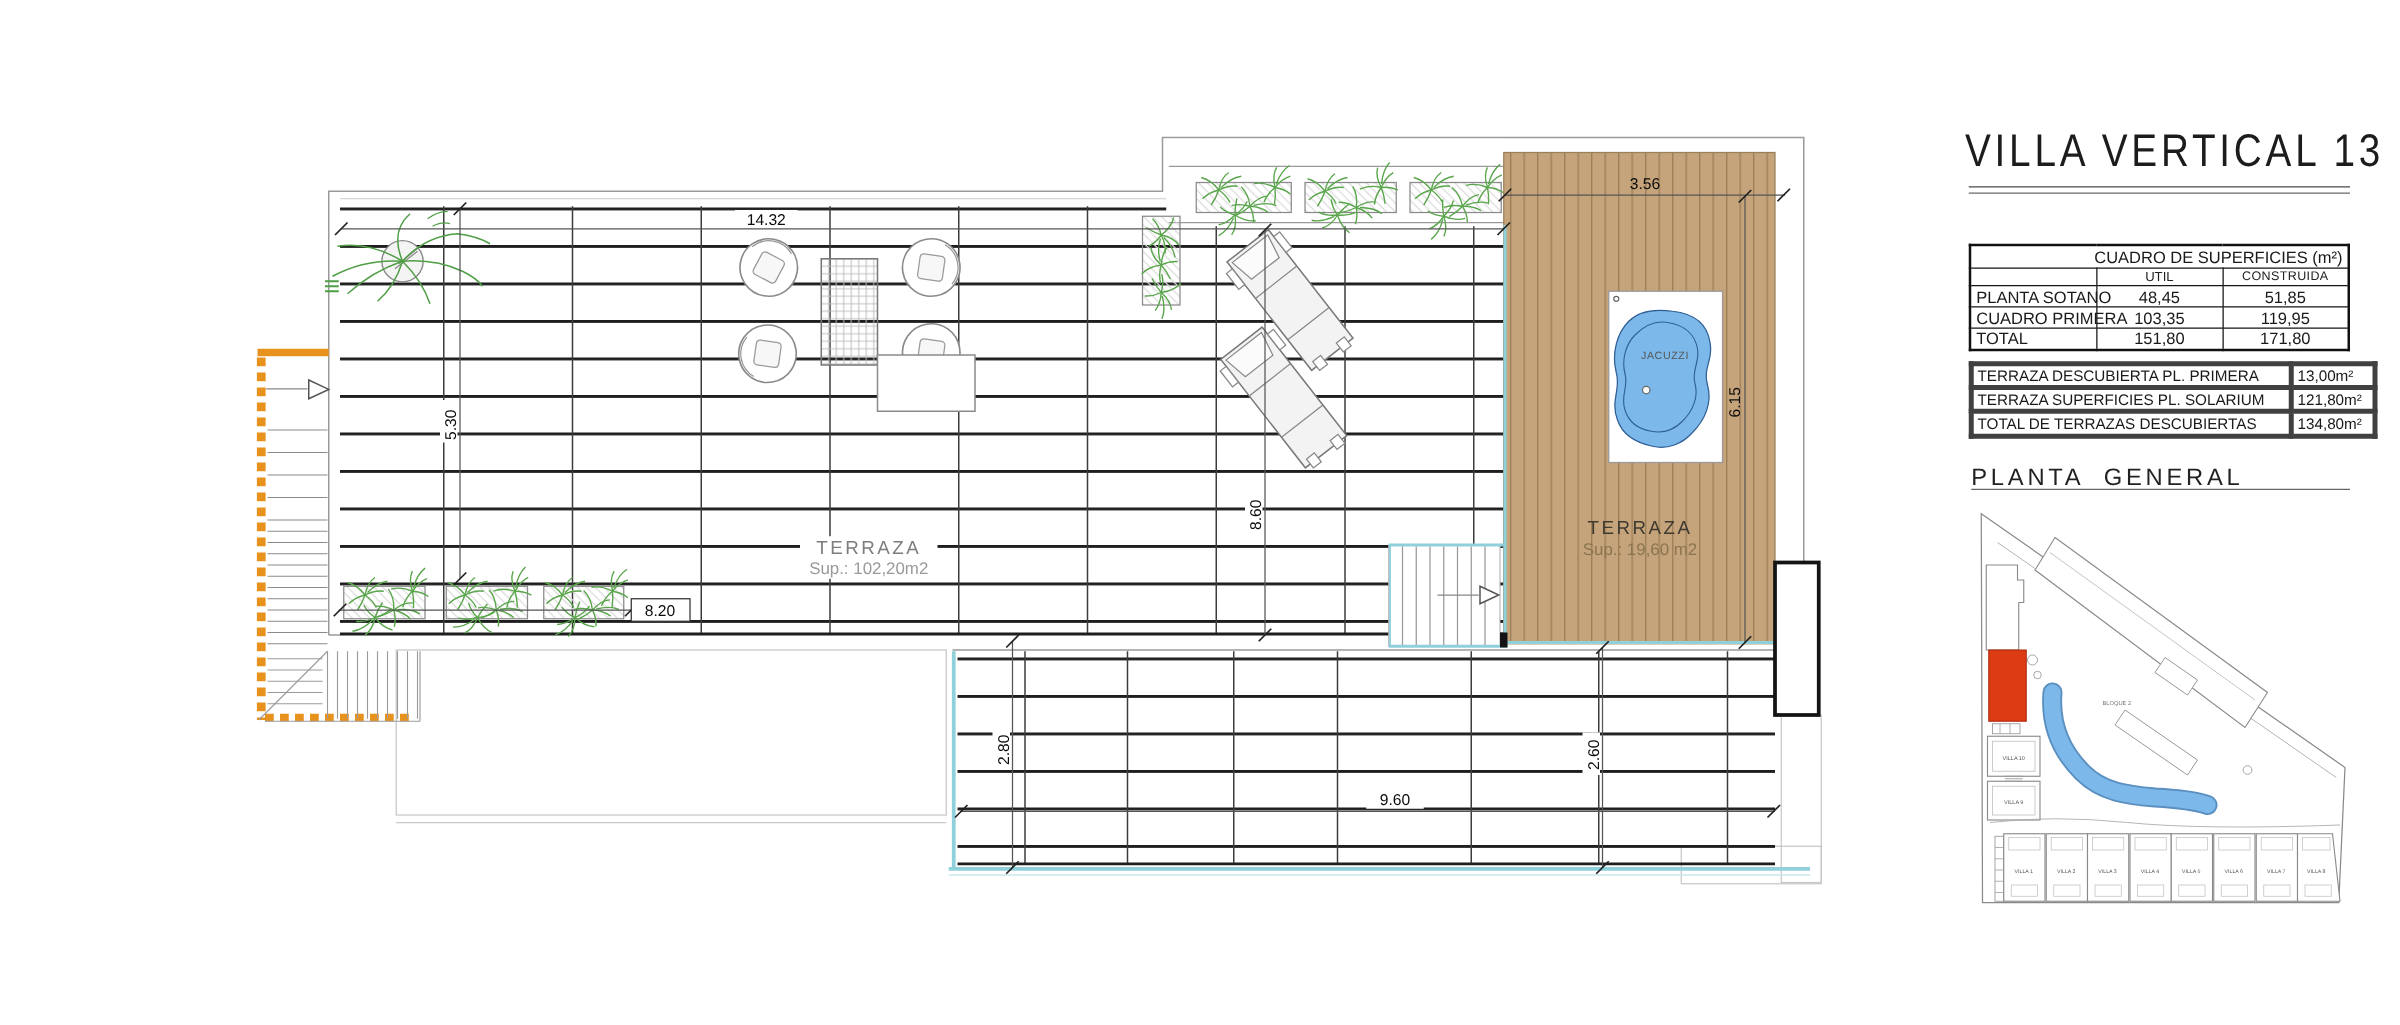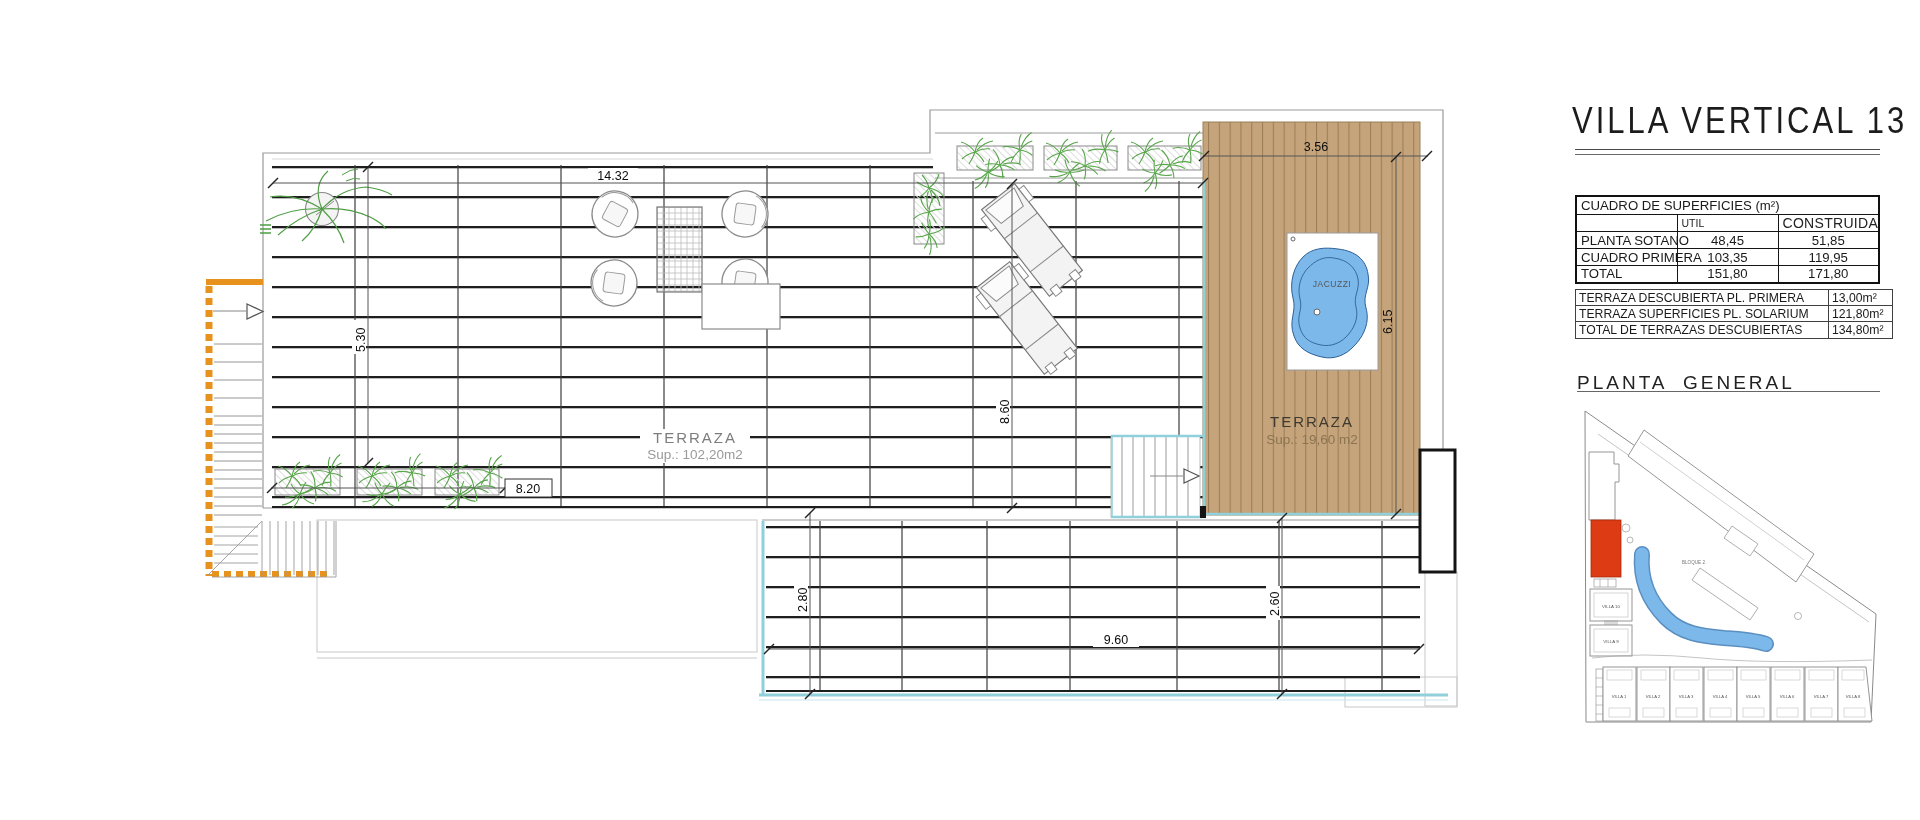--- a/index.html
+++ b/index.html
@@ -5,28 +5,28 @@
   html,body{margin:0;padding:0;background:#fff;font-family:"Liberation Sans",sans-serif;}
   #stage{position:relative;width:1920px;height:820px;background:#ffffff;overflow:hidden;}
   #plan-svg{position:absolute;left:0;top:0;}
   .panel{position:absolute;color:#1a1a1a;}
   #title{left:1572px;top:100px;width:310px;text-align:center;font-size:31px;letter-spacing:3px;
          transform:scaleY(1.18);transform-origin:center top;white-space:nowrap;color:#1c1c1c;}
   #title-rule{left:1575px;top:149px;width:305px;height:4px;border-top:1.6px solid #4a4a4a;border-bottom:1px solid #6a6a6a;}
   #surfaces{left:1575px;top:195px;}
   #surfaces table{border-collapse:collapse;table-layout:fixed;width:305px;border:2px solid #111;}
   #surfaces td,#surfaces th{border:1px solid #151515;padding:0 4px;overflow:visible;white-space:nowrap;font-weight:normal;}
-  #surfaces .t-title{height:17px;font-size:13.2px;text-align:left;}
-  #surfaces .t-head{height:14px;font-size:10.5px;text-align:left;color:#222;margin-top:48px;}
-  #surfaces .t-head .small{font-size:14px;letter-spacing:.3px;}
+  #surfaces .t-title{height:17px;font-size:13.2px;text-align:right;}
+  #surfaces .t-head{height:14px;font-size:10.5px;text-align:center;color:#222;margin-top:48px;}
+  #surfaces .t-head .small{font-size:10px;letter-spacing:.3px;}
   #surfaces .t-row{height:17px;font-size:13.2px;}
   #surfaces .num{text-align:center;}
   #terraces{left:1575px;top:289px;}
   #terraces table{border-collapse:collapse;table-layout:fixed;width:305px;border:1.6px solid #111;}
-  #terraces td{border:1px solid #404040;padding:0 3px;white-space:nowrap;overflow:visible;
+  #terraces td{border:4px solid #404040;padding:0 3px;white-space:nowrap;overflow:visible;
                height:15.2px;font-size:12.2px;}
   #terraces .val{text-align:left;}
   #pg-label{left:1577px;top:372px;font-size:19px;letter-spacing:3px;color:#222;white-space:pre;}
   #pg-rule{left:1577px;top:391px;width:303px;border-top:1.2px solid #666;height:0;}
   text{font-family:"Liberation Sans",sans-serif;}
   .dim{font-size:12.5px;fill:#0c0c0c;}
   .lbl-gray{font-size:15px;fill:#7d7d7d;letter-spacing:2px;}
   .sub-gray{font-size:13.5px;fill:#9a9a9a;}
 </style>
 </head>

